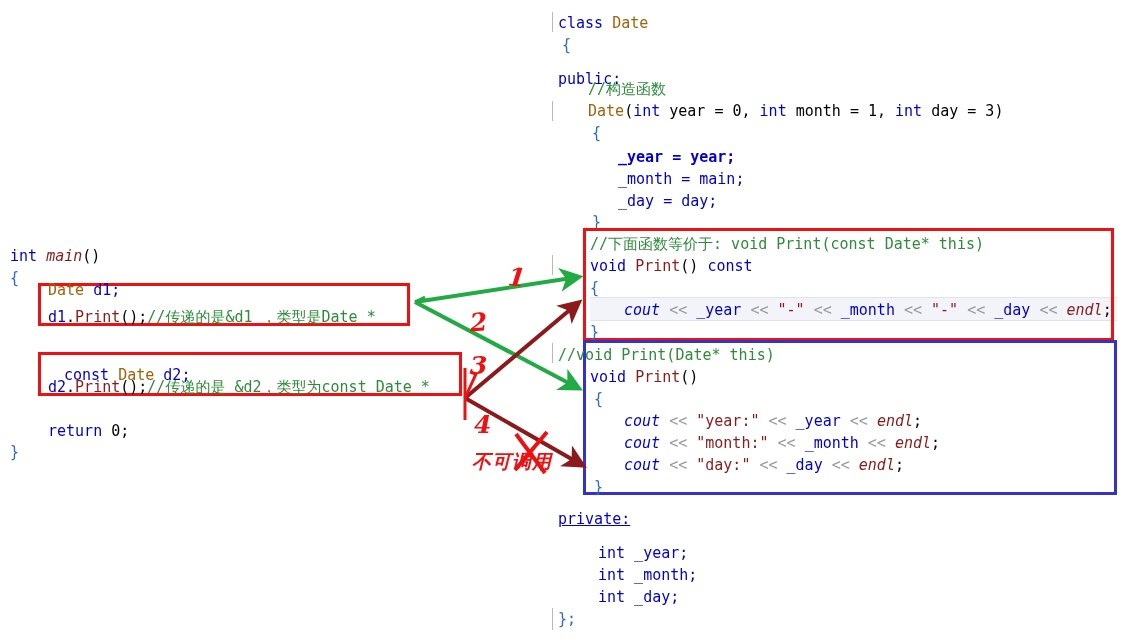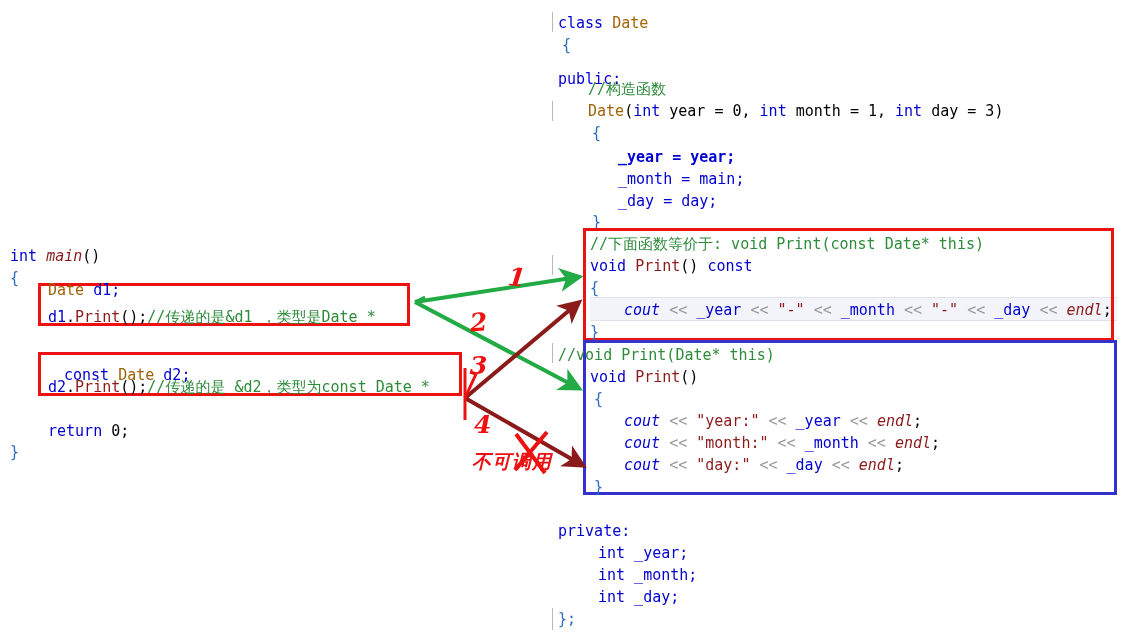--- a/index.html
+++ b/index.html
@@ -126,21 +126,21 @@
 
 <div class="boxblue" style="left:583px; top:340px; width:534px; height:155px;"></div>
 <div class="code cmt" style="left:558px; top:344px;">//void Print(Date* this)</div>
 <div class="code" style="left:590px; top:366px;"><span class="kw">void</span><span class="fn"> Print</span><span class="plain">()</span></div>
 <div class="code" style="left:594px; top:388px; color:#2e6bbf;">{</div>
 <div class="code" style="left:624px; top:410px;"><span class="var ital">cout</span><span class="op"> &lt;&lt; </span><span class="str">"year:"</span><span class="op"> &lt;&lt; </span><span class="var">_year</span><span class="op"> &lt;&lt; </span><span class="fn ital">endl</span><span class="plain">;</span></div>
 <div class="code" style="left:624px; top:432px;"><span class="var ital">cout</span><span class="op"> &lt;&lt; </span><span class="str">"month:"</span><span class="op"> &lt;&lt; </span><span class="var">_month</span><span class="op"> &lt;&lt; </span><span class="fn ital">endl</span><span class="plain">;</span></div>
 <div class="code" style="left:624px; top:454px;"><span class="var ital">cout</span><span class="op"> &lt;&lt; </span><span class="str">"day:"</span><span class="op"> &lt;&lt; </span><span class="var">_day</span><span class="op"> &lt;&lt; </span><span class="fn ital">endl</span><span class="plain">;</span></div>
 <div class="code" style="left:594px; top:476px; color:#2e6bbf;">}</div>
 
-<div class="code kw" style="left:558px; top:520px;">private:</div>
+<div class="code kw" style="left:558px; top:508px;text-decoration:underline;">private:</div>
 <div class="code" style="left:598px; top:542px;"><span class="kw">int</span><span class="var"> _year;</span></div>
 <div class="code" style="left:598px; top:564px;"><span class="kw">int</span><span class="var"> _month;</span></div>
 <div class="code" style="left:598px; top:586px;"><span class="kw">int</span><span class="var"> _day;</span></div>
 <div class="code" style="left:558px; top:608px; color:#2e6bbf;">};</div>
 
 <svg class="overlay" viewBox="0 0 1140 641">
   <defs>
     <marker id="headGreen" markerWidth="6" markerHeight="6" refX="4.6" refY="3" orient="auto">
       <path d="M0,0 L6,3 L0,6 L1.6,3 Z" fill="#22aa44"></path>
     </marker>

